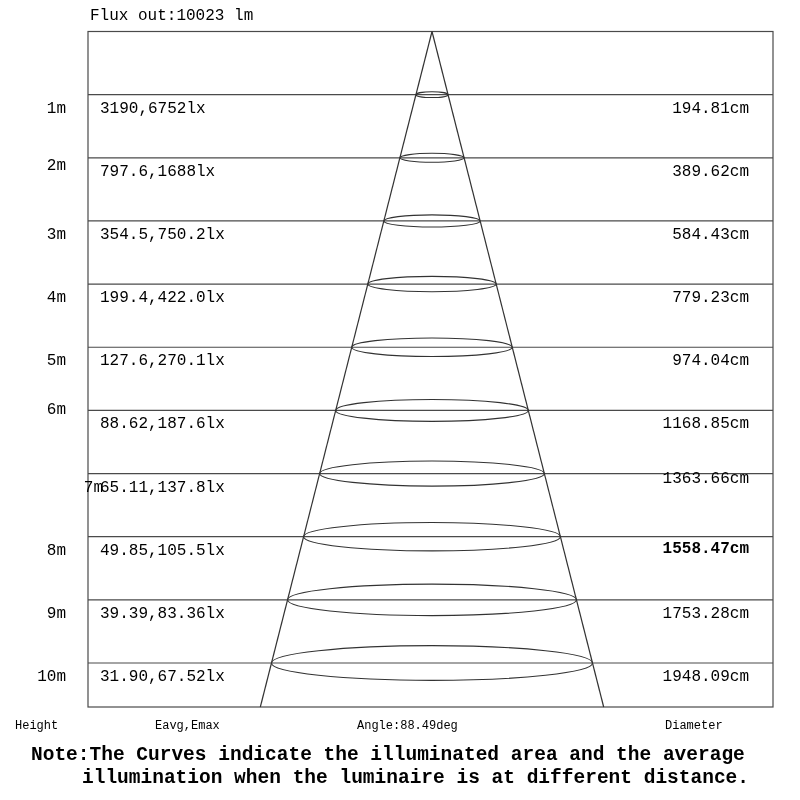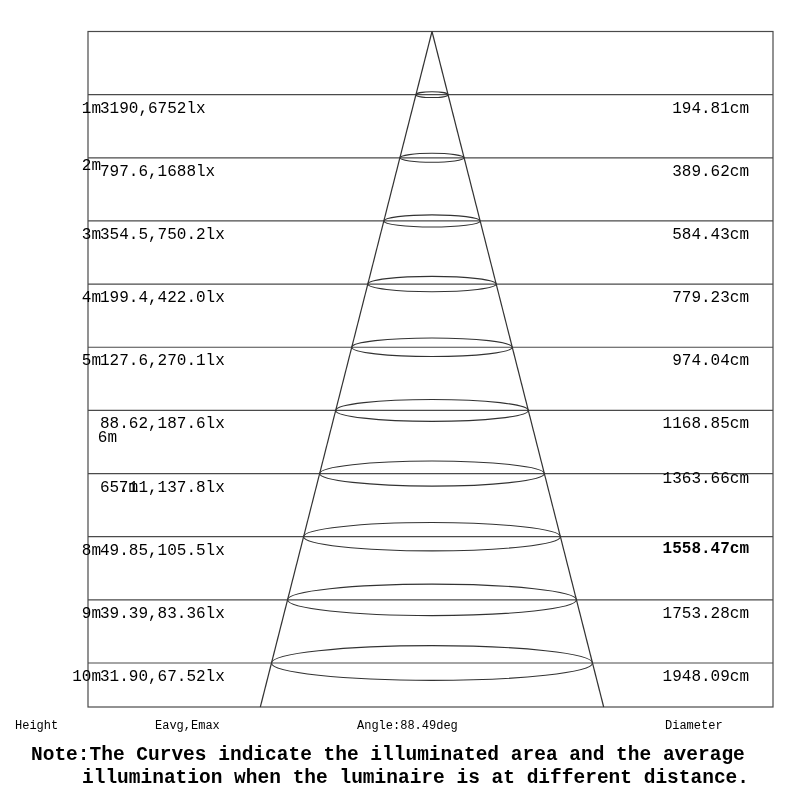--- a/index.html
+++ b/index.html
@@ -24,21 +24,21 @@
     position: absolute;
     left: 0;
     top: 0;
   }
   .row-label, .row-lx, .row-diam {
     position: absolute;
     font-size: 16px;
     line-height: 20px;
     white-space: pre;
   }
-  .row-label { left: 0; width: 101px; text-align: right; }
+  .row-label { left: 0; width: 66px; text-align: right; }
   .row-lx    { left: 100px; }
   .row-diam  { left: 449px; width: 300px; text-align: right; }
   .footer-label {
     position: absolute;
     top: 716px;
     font-size: 12px;
     line-height: 20px;
     white-space: pre;
   }
   .f-height { left: 15px; }
@@ -56,20 +56,21 @@
     white-space: pre;
   }
   .note-line1 { position: absolute; left: 31px; top: 0; }
   .note-line2 { position: absolute; left: 82px; top: 23px; }
 </style>
 </head>
 <body>
 
 <div class="page">
 
+  <div class="title">Flux out:10023 lm</div>
 
   <svg class="diagram" id="cone-svg" width="800" height="800" viewBox="0 0 800 800">
       <rect x="88" y="31.5" width="685" height="675.5" fill="none" stroke="#4a4a4a" stroke-width="1.2"></rect>
       <line x1="88" y1="94.65" x2="773" y2="94.65" stroke="#4a4a4a" stroke-width="1.2"></line>
       <line x1="88" y1="157.8" x2="773" y2="157.8" stroke="#4a4a4a" stroke-width="1.2"></line>
       <line x1="88" y1="220.95" x2="773" y2="220.95" stroke="#4a4a4a" stroke-width="1.2"></line>
       <line x1="88" y1="284.1" x2="773" y2="284.1" stroke="#4a4a4a" stroke-width="1.2"></line>
       <line x1="88" y1="347.25" x2="773" y2="347.25" stroke="#4a4a4a" stroke-width="1.2"></line>
       <line x1="88" y1="410.4" x2="773" y2="410.4" stroke="#4a4a4a" stroke-width="1.2"></line>
       <line x1="88" y1="473.55" x2="773" y2="473.55" stroke="#4a4a4a" stroke-width="1.2"></line>
@@ -104,21 +105,21 @@
   <span class="row-diam" style="top: 224.95px;">584.43cm</span>
 
   <span class="row-label" style="top: 288.1px;">4m</span>
   <span class="row-lx" style="top: 288.1px;">199.4,422.0lx</span>
   <span class="row-diam" style="top: 288.1px;">779.23cm</span>
 
   <span class="row-label" style="top: 351.25px;">5m</span>
   <span class="row-lx" style="top: 351.25px;">127.6,270.1lx</span>
   <span class="row-diam" style="top: 351.25px;">974.04cm</span>
 
-  <span class="row-label" style="top: 428px; margin-left: 16px;">6m</span>
+  <span class="row-label" style="top: 400px;">6m</span>
   <span class="row-lx" style="top: 414.4px;">88.62,187.6lx</span>
   <span class="row-diam" style="top: 414.4px;">1168.85cm</span>
 
   <span class="row-label" style="top: 477.55px; padding-left: 37px;">7m</span>
   <span class="row-lx" style="top: 477.55px;">65.11,137.8lx</span>
   <span class="row-diam" style="top: 469px;">1363.66cm</span>
 
   <span class="row-label" style="top: 540.7px;">8m</span>
   <span class="row-lx" style="top: 540.7px;">49.85,105.5lx</span>
   <span class="row-diam" style="top: 539px; font-weight: bold;">1558.47cm</span>

